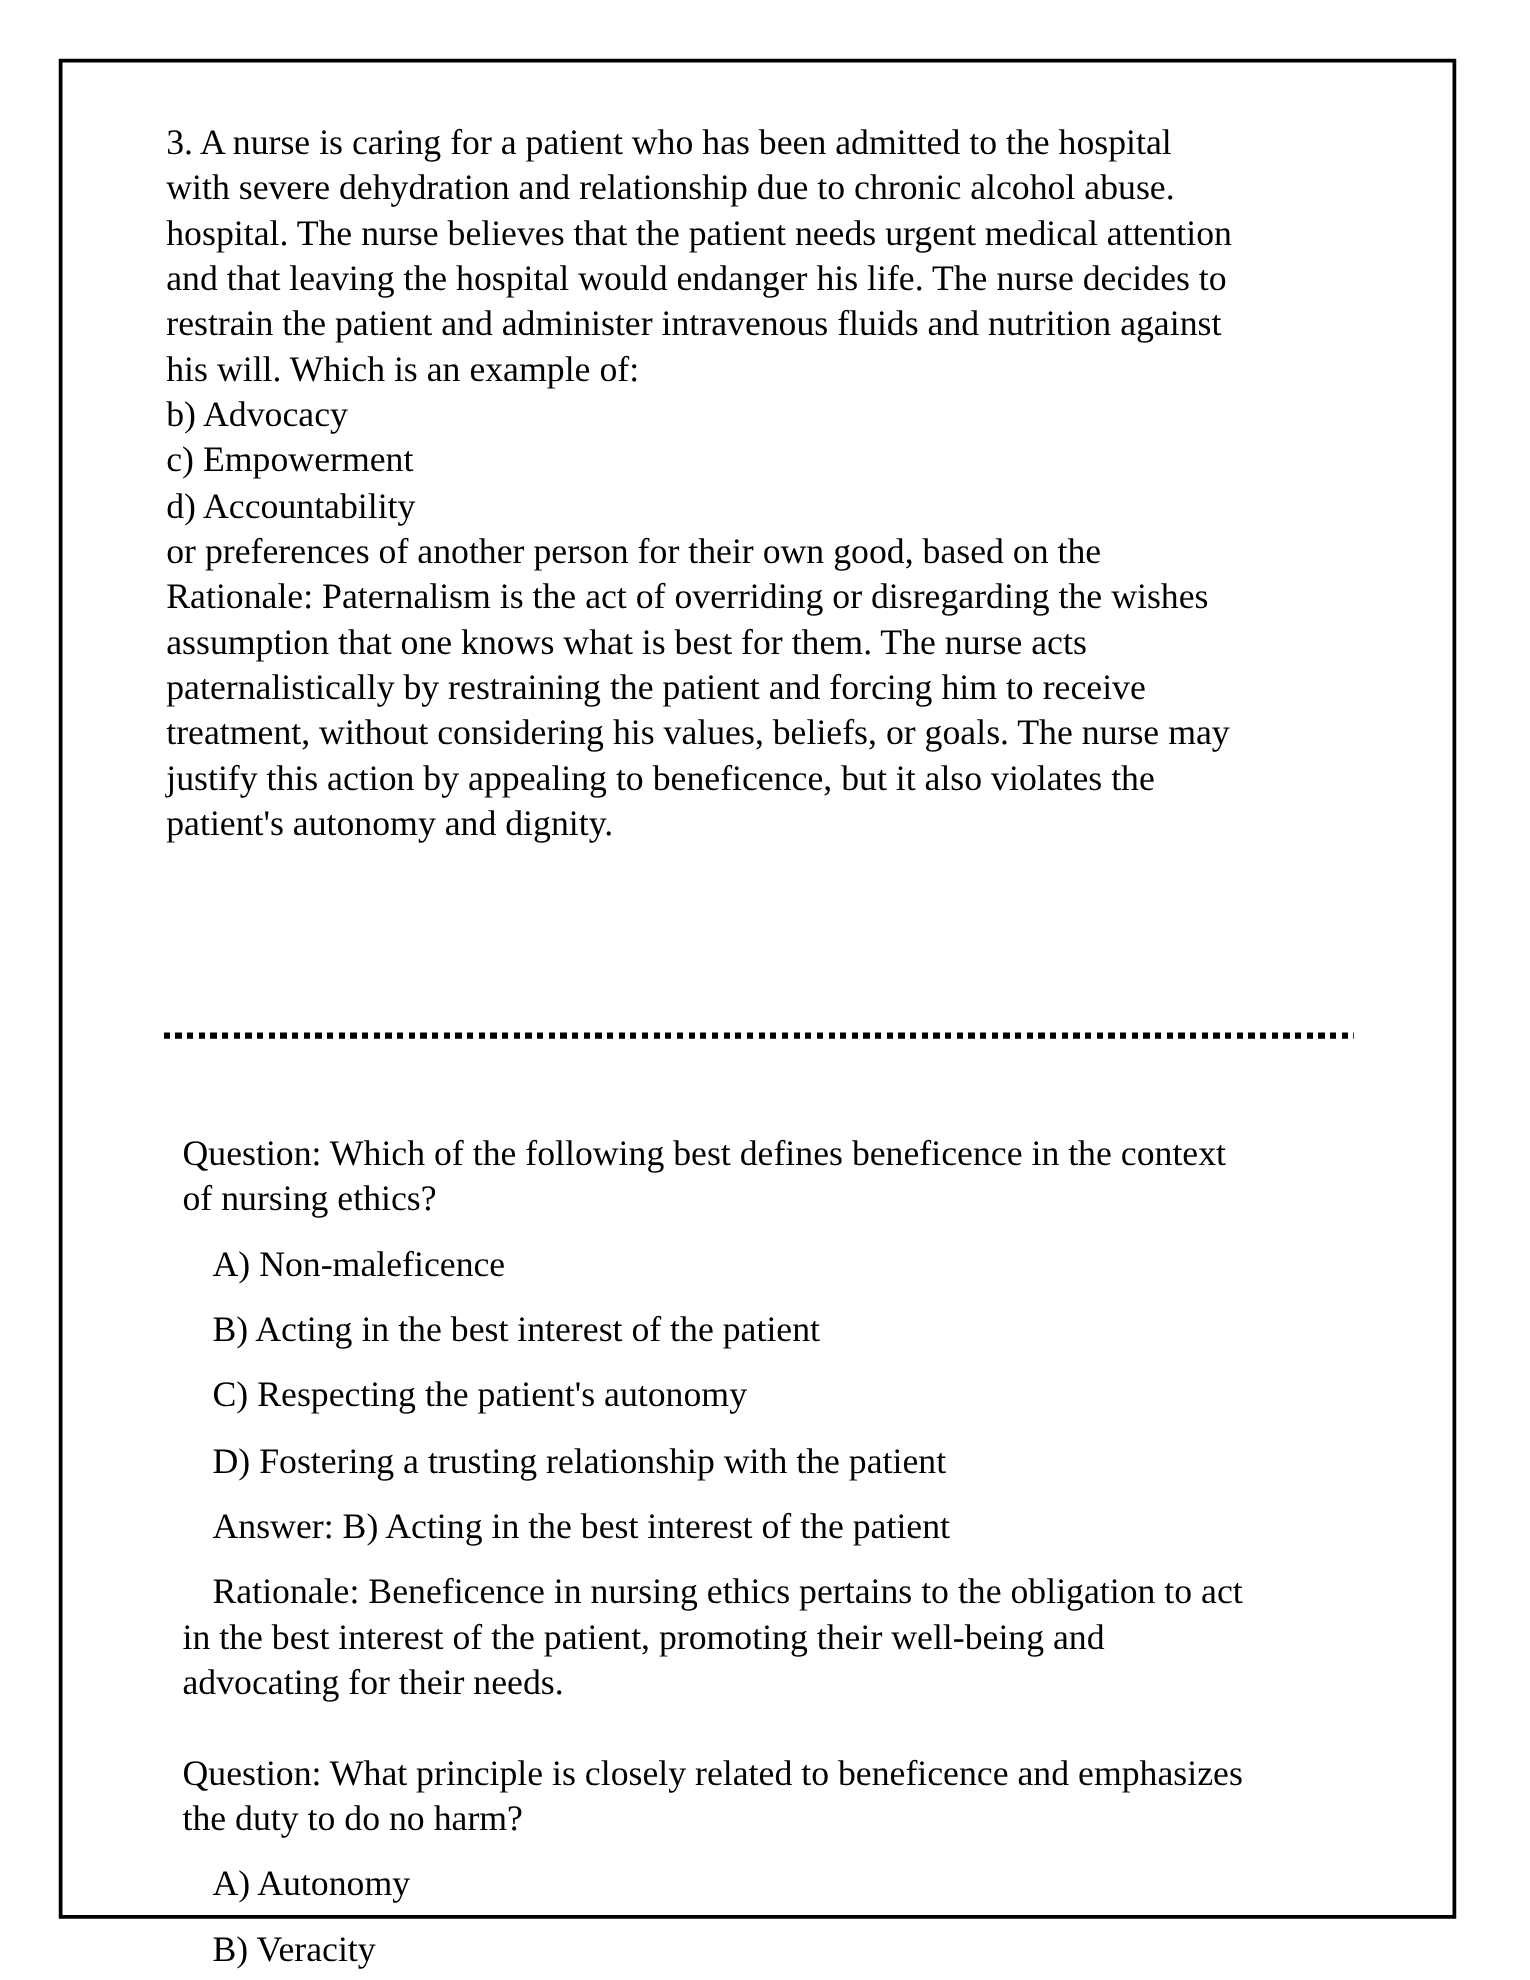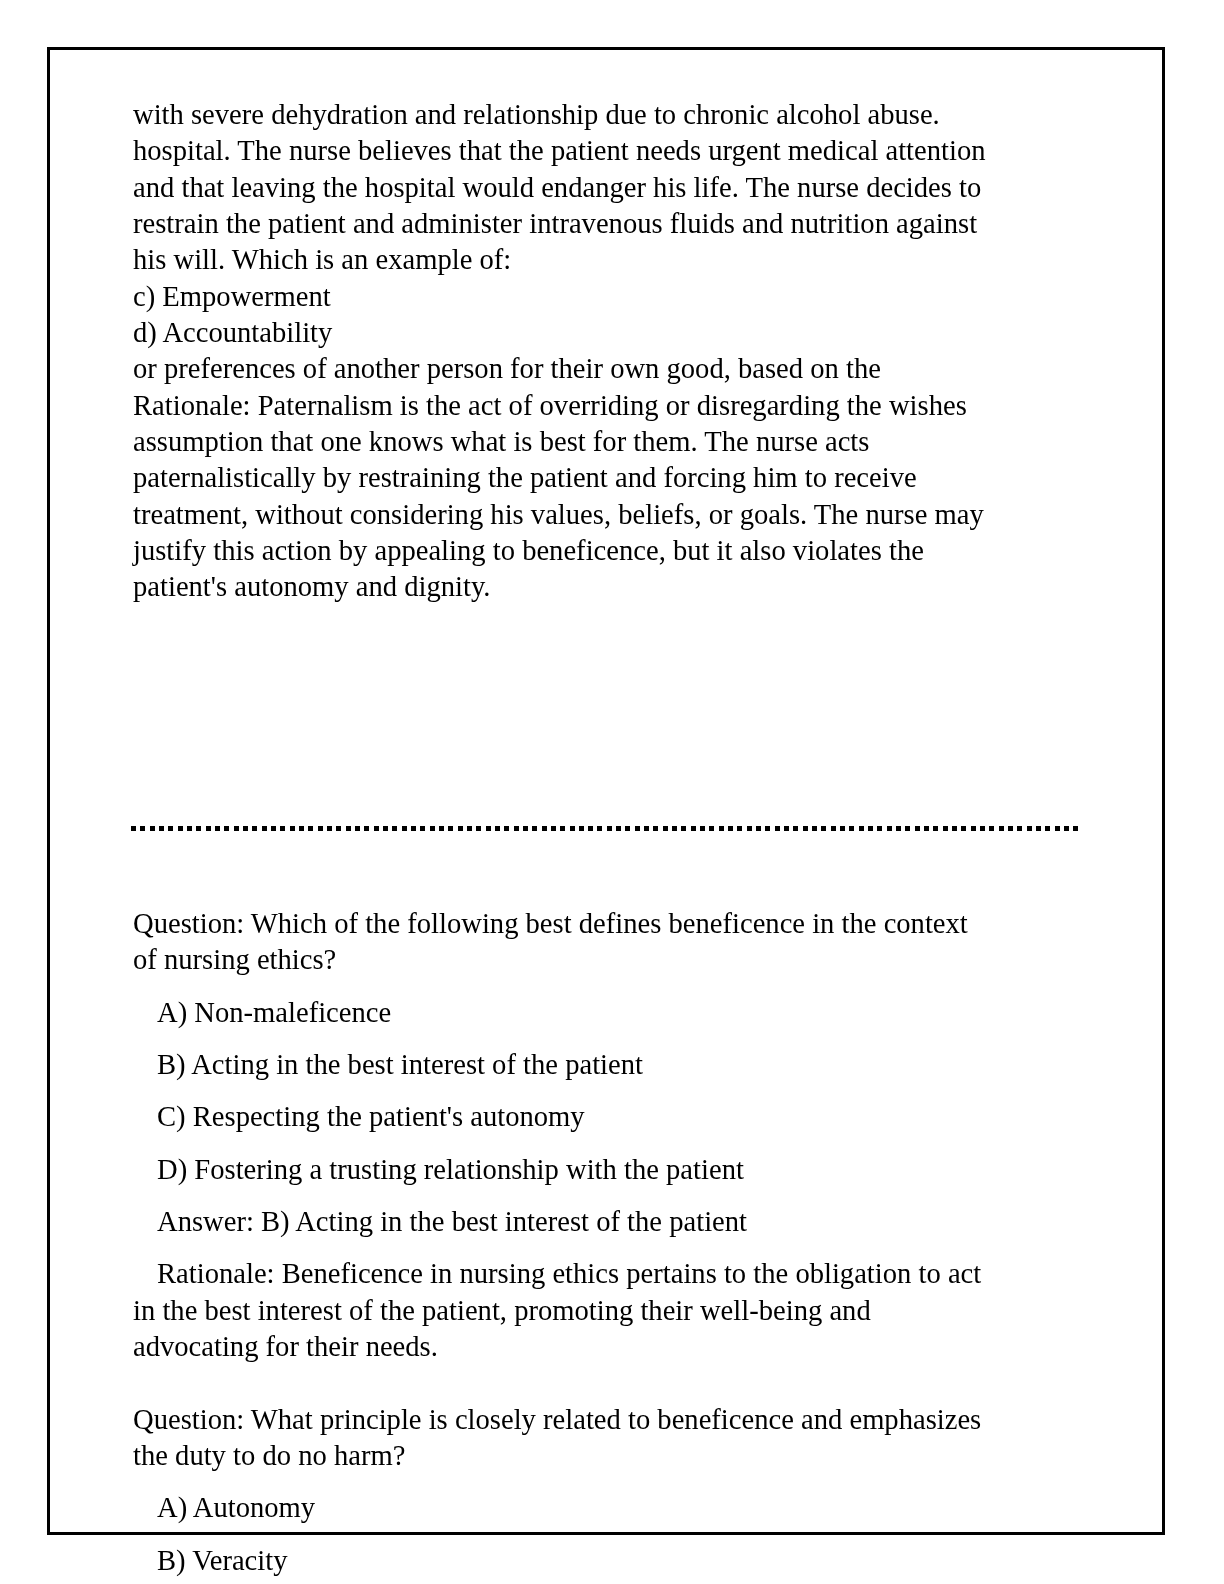--- a/index.html
+++ b/index.html
@@ -13,35 +13,37 @@
     font-family: "Liberation Serif", "DejaVu Serif", serif;
     font-size: 28.6px; line-height: 36.35px; color: #000000;
   }
   .line { white-space: pre; display: block; height: 36.35px; }
   .indent { padding-left: 24px; margin-top: 16px; }
   .blank { display: block; height: 36.35px; }
   .separator {
     position: absolute; left: 131px; top: 826px; width: 952px; height: 5px;
     background-image: repeating-linear-gradient(to right, #000 0px, #000 5px, transparent 5px, transparent 9.33px);
   }
-  .section2 { position: absolute; left: 133px; top: 906px; width: 960px;
+  .section2 { position: absolute; left: 146px; top: 906px; width: 960px;
     font-family: "Liberation Serif", "DejaVu Serif", serif;
     font-size: 28.6px; line-height: 36.35px; color: #000000; }
 </style>
 </head>
 <body>
 
 <div class="page-border"></div>
 
 <div class="content">
+  <span class="line">3. A nurse is caring for a patient who has been admitted to the hospital</span>
   <span class="line">with severe dehydration and relationship due to chronic alcohol abuse.</span>
   <span class="line">hospital. The nurse believes that the patient needs urgent medical attention</span>
   <span class="line">and that leaving the hospital would endanger his life. The nurse decides to</span>
   <span class="line">restrain the patient and administer intravenous fluids and nutrition against</span>
   <span class="line">his will. Which is an example of:</span>
+  <span class="line">b) Advocacy</span>
   <span class="line">c) Empowerment</span>
   <span class="line">d) Accountability</span>
   <span class="line">or preferences of another person for their own good, based on the</span>
   <span class="line">Rationale: Paternalism is the act of overriding or disregarding the wishes</span>
   <span class="line">assumption that one knows what is best for them. The nurse acts</span>
   <span class="line">paternalistically by restraining the patient and forcing him to receive</span>
   <span class="line">treatment, without considering his values, beliefs, or goals. The nurse may</span>
   <span class="line">justify this action by appealing to beneficence, but it also violates the</span>
   <span class="line">patient's autonomy and dignity.</span>
 </div>

